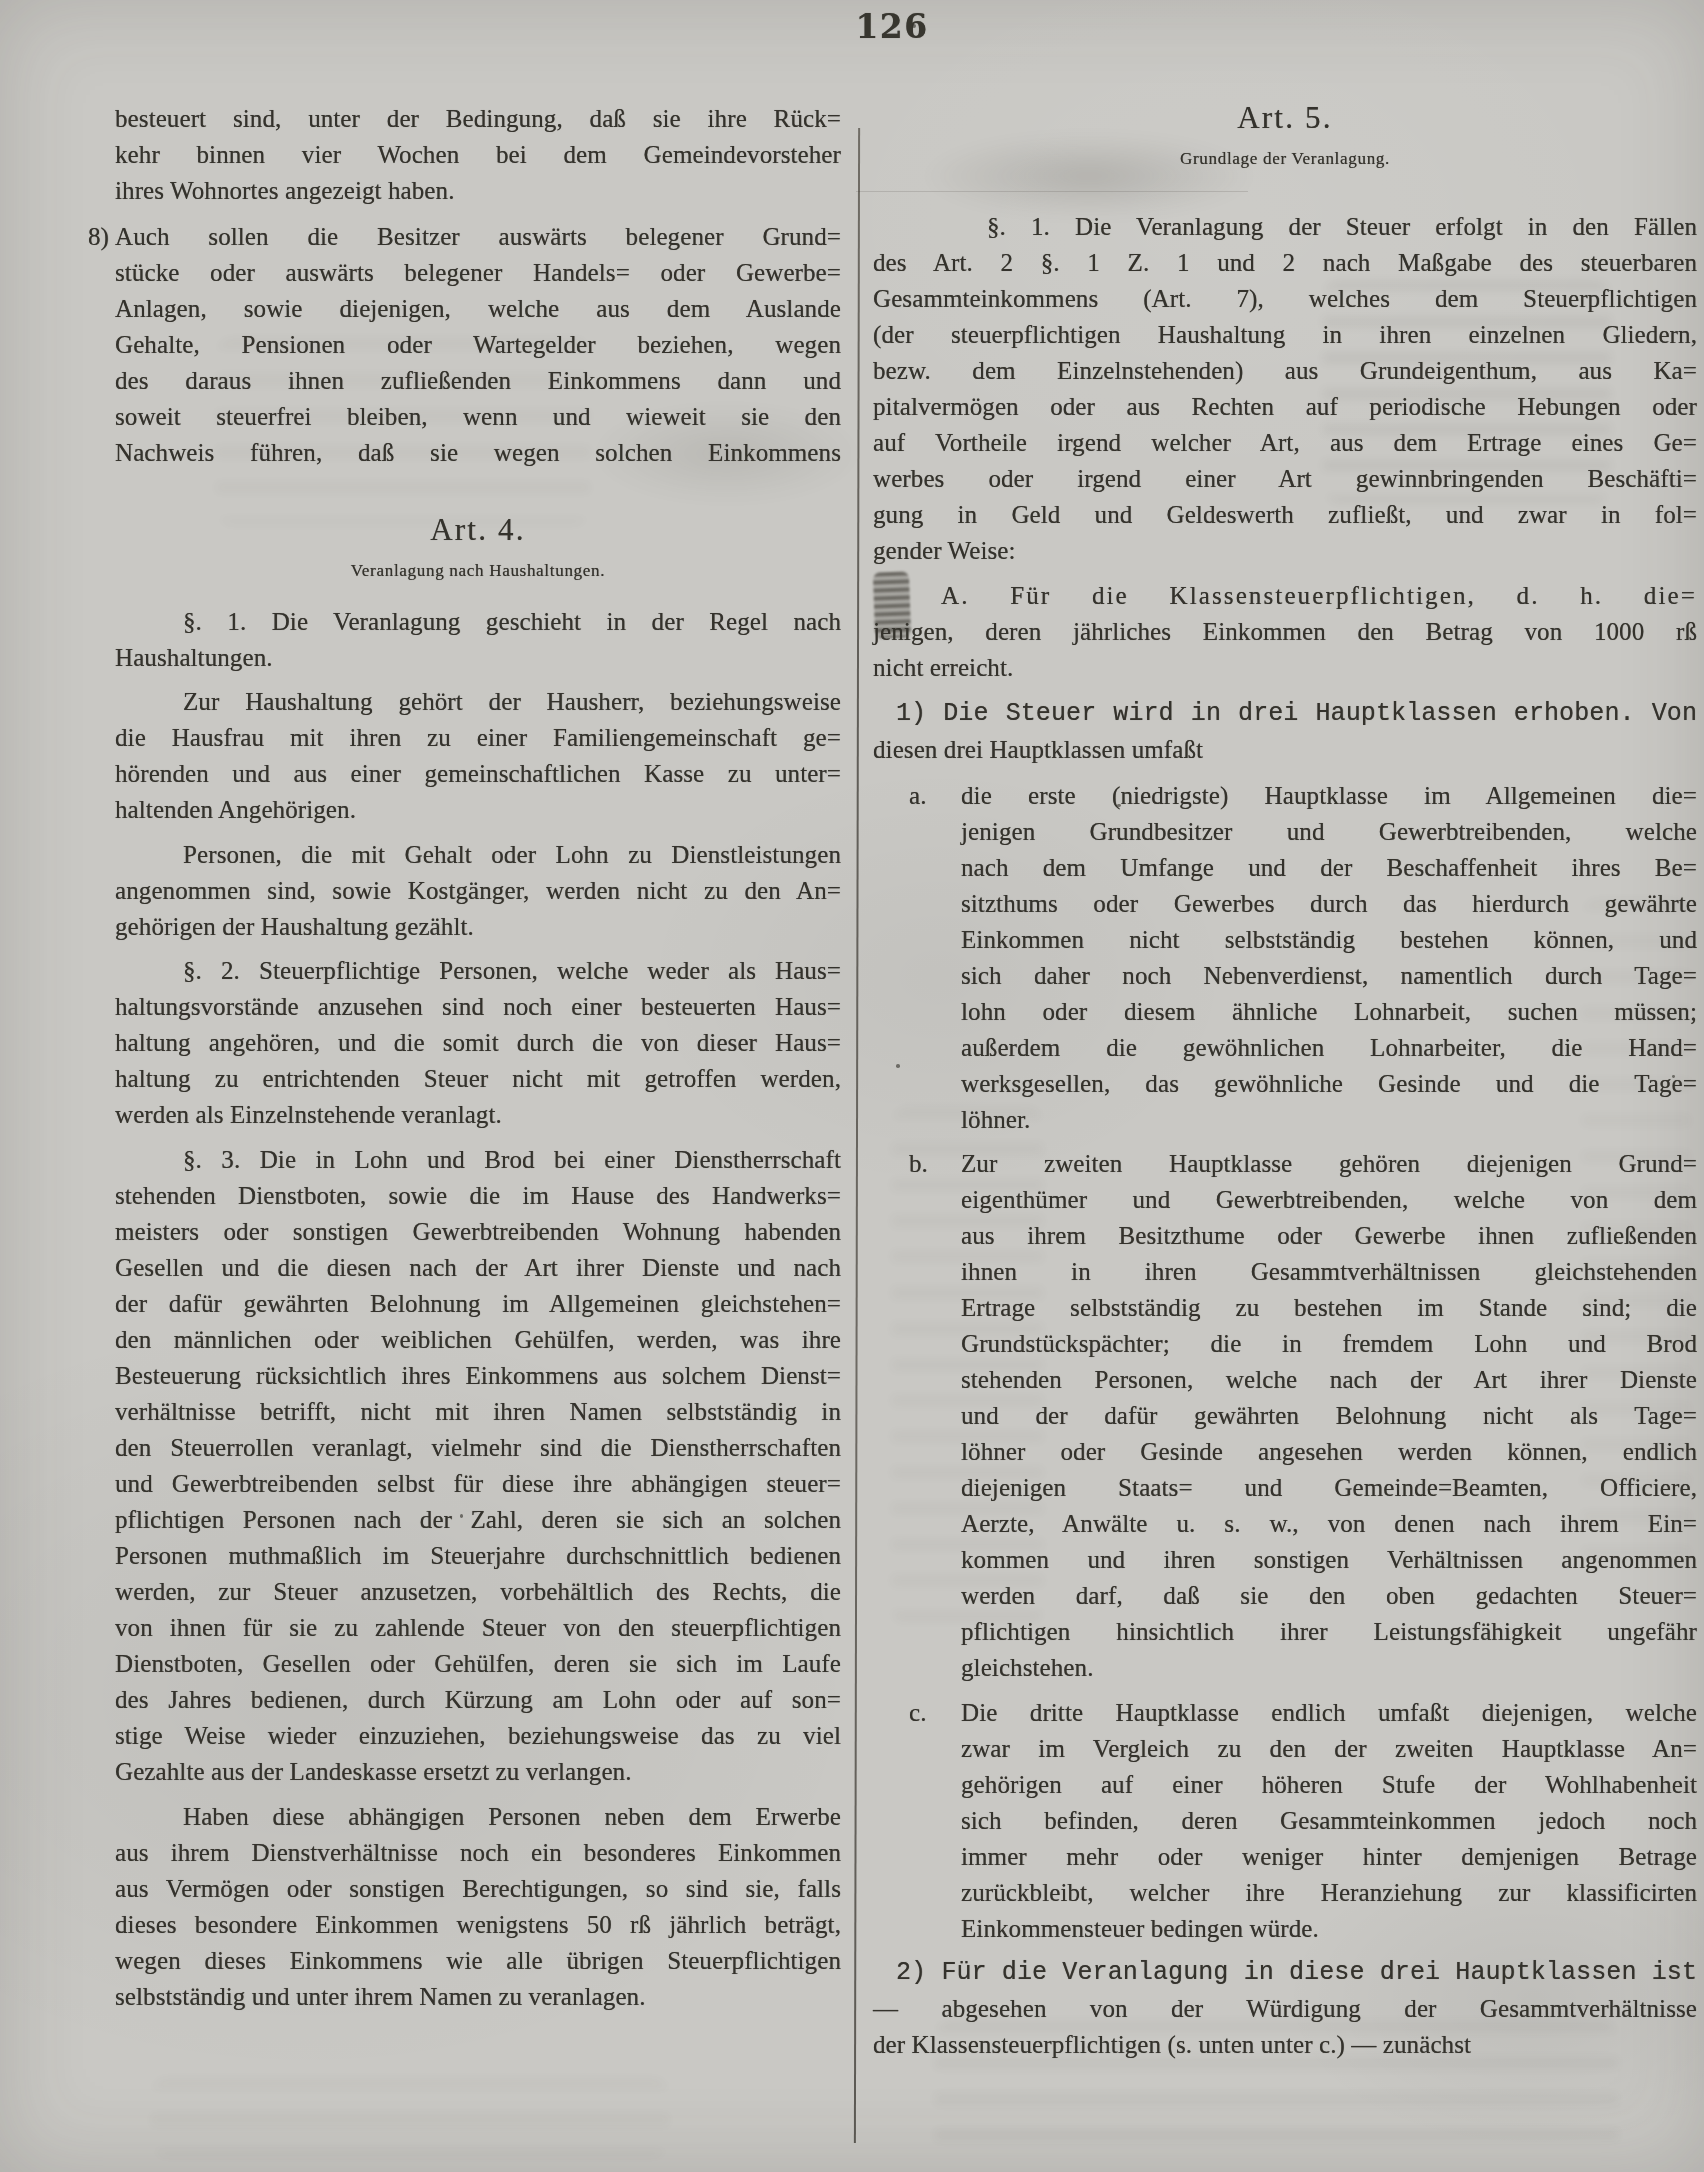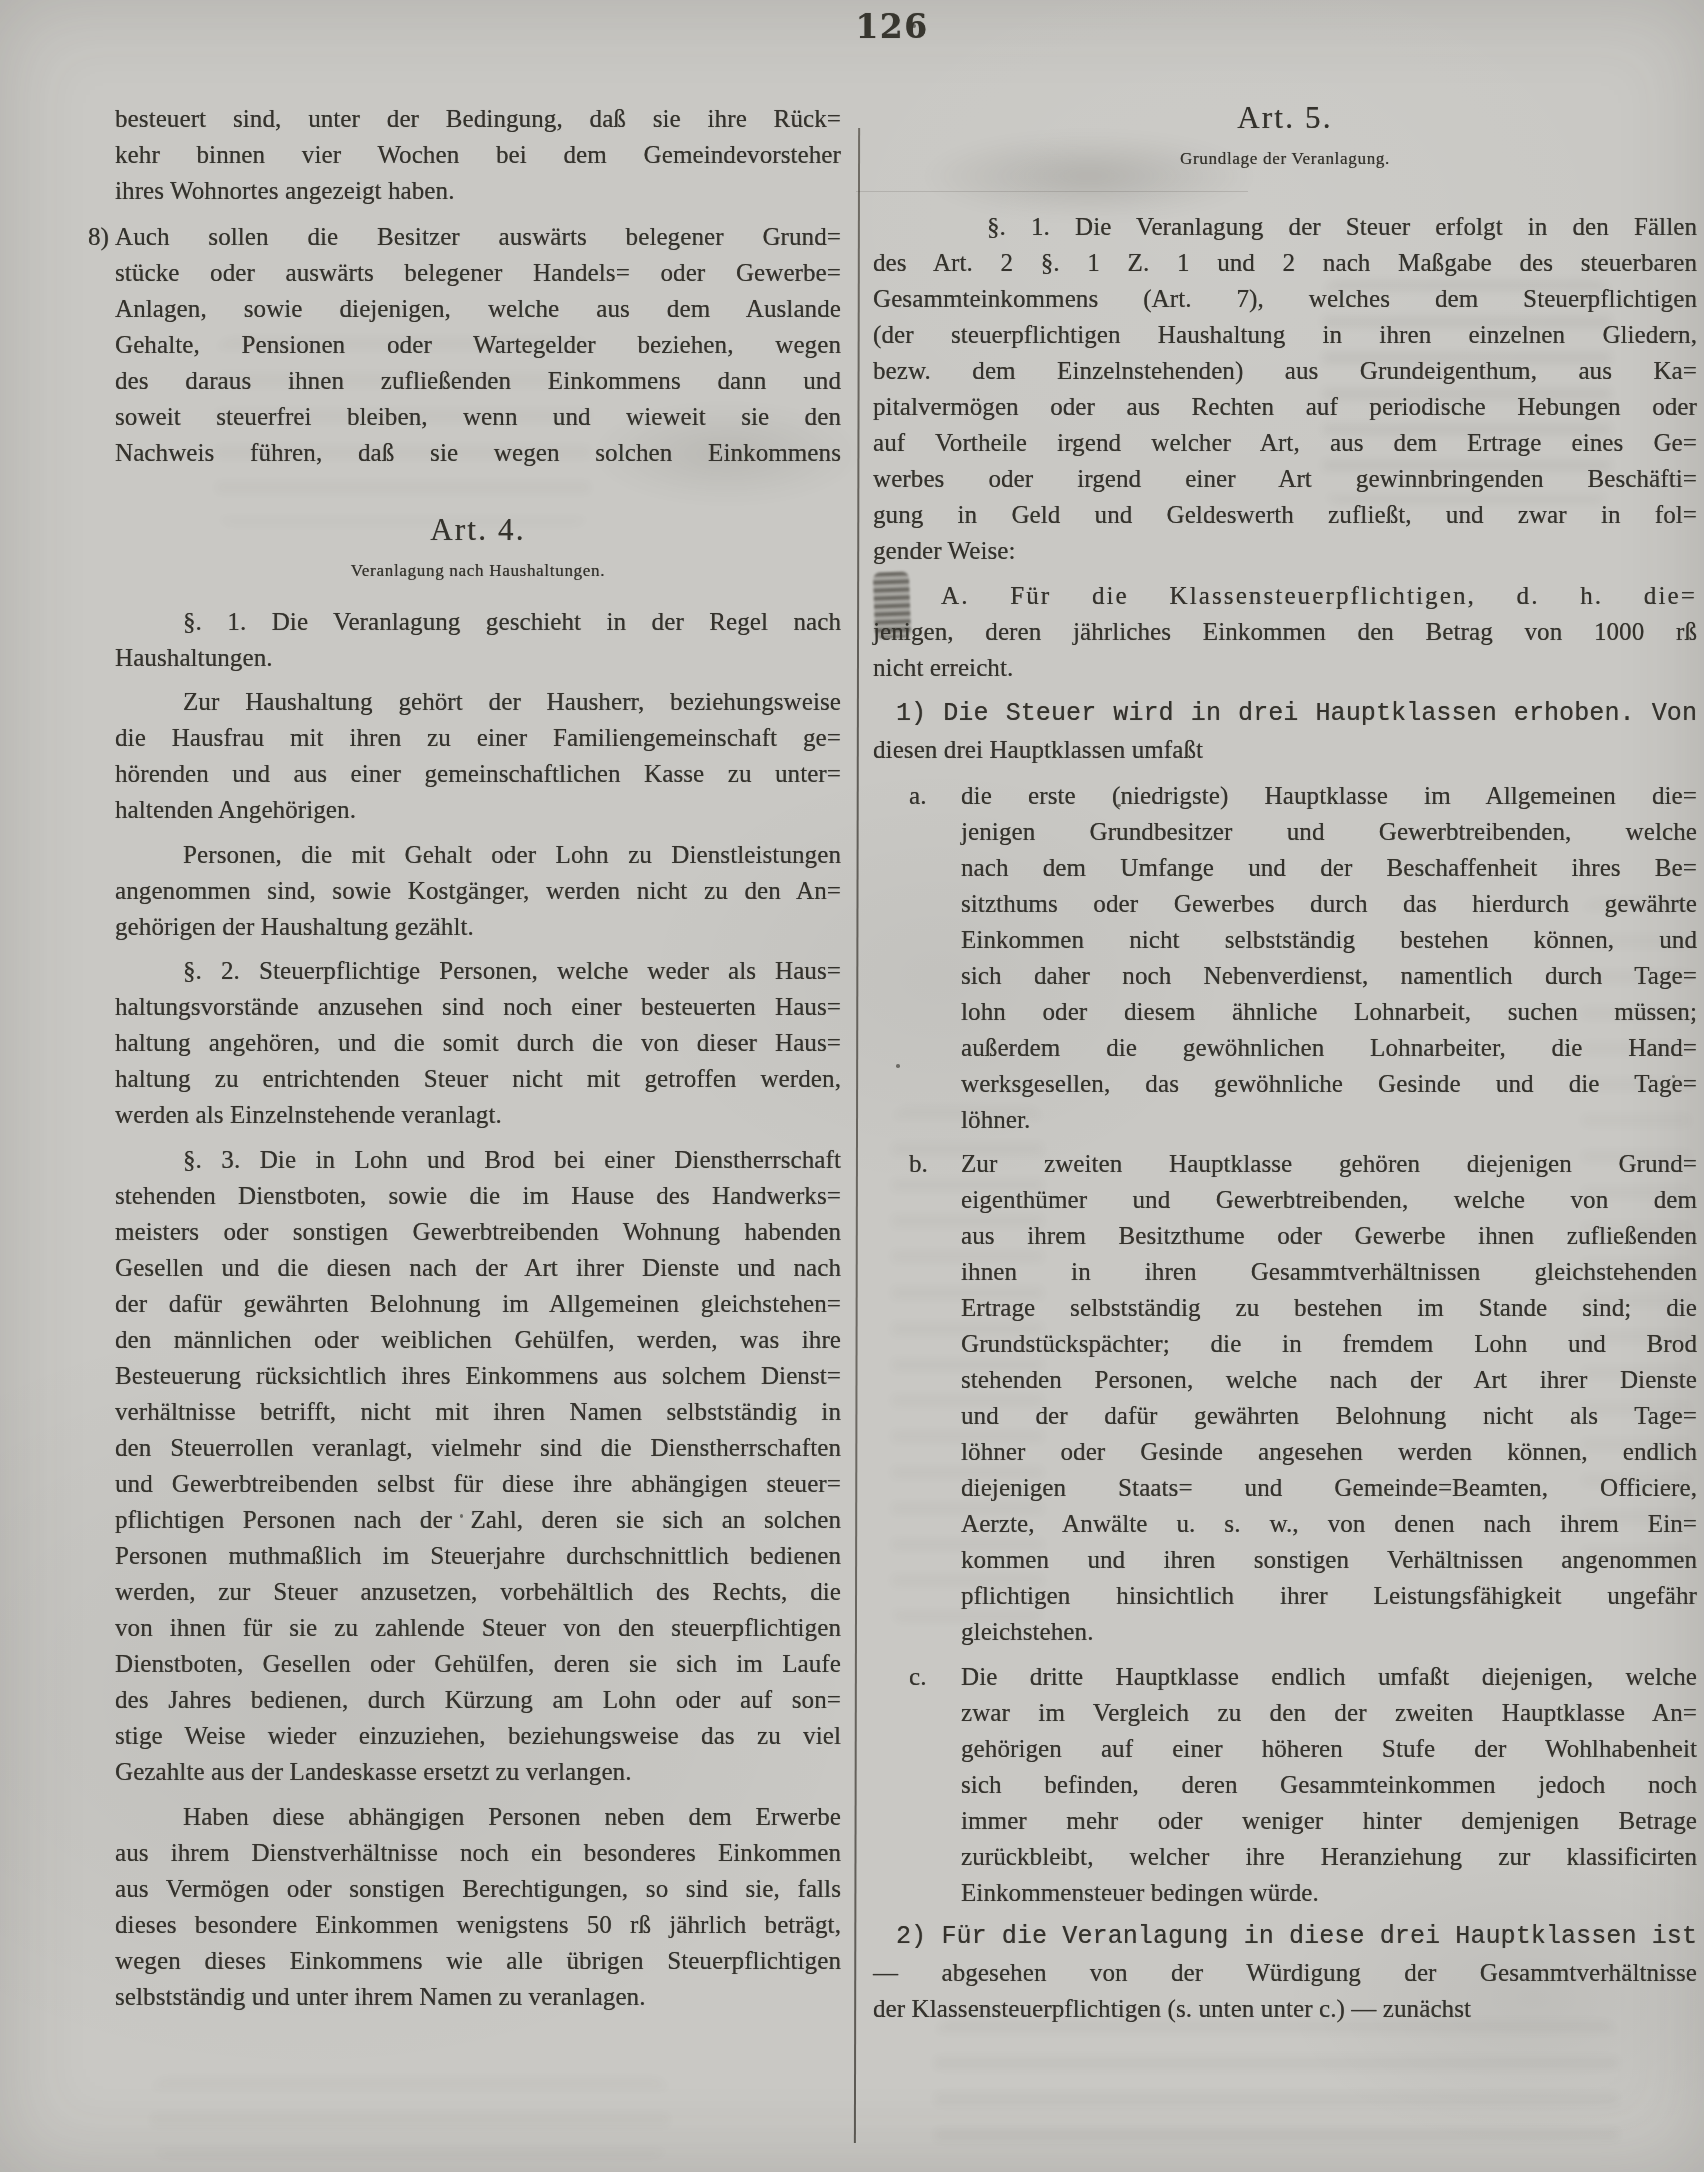--- a/index.html
+++ b/index.html
@@ -239,20 +239,21 @@
         <div class="tline">aus ihrem Besitzthume oder Gewerbe ihnen zufließenden</div>
         <div class="tline">ihnen in ihren Gesammtverhältnissen gleichstehenden</div>
         <div class="tline">Ertrage selbstständig zu bestehen im Stande sind; die</div>
         <div class="tline">Grundstückspächter; die in fremdem Lohn und Brod</div>
         <div class="tline">stehenden Personen, welche nach der Art ihrer Dienste</div>
         <div class="tline">und der dafür gewährten Belohnung nicht als Tage=</div>
         <div class="tline">löhner oder Gesinde angesehen werden können, endlich</div>
         <div class="tline">diejenigen Staats= und Gemeinde=Beamten, Officiere,</div>
         <div class="tline">Aerzte, Anwälte u. s. w., von denen nach ihrem Ein=</div>
         <div class="tline">kommen und ihren sonstigen Verhältnissen angenommen</div>
+        <div class="tline">werden darf, daß sie den oben gedachten Steuer=</div>
         <div class="tline">pflichtigen hinsichtlich ihrer Leistungsfähigkeit ungefähr</div>
         <div class="tline tlast">gleichstehen.</div>
       </div>
       <div class="block para v-hang-list">
         <span class="marker">c.</span>
         <div class="tline">Die dritte Hauptklasse endlich umfaßt diejenigen, welche</div>
         <div class="tline">zwar im Vergleich zu den der zweiten Hauptklasse An=</div>
         <div class="tline">gehörigen auf einer höheren Stufe der Wohlhabenheit</div>
         <div class="tline">sich befinden, deren Gesammteinkommen jedoch noch</div>
         <div class="tline">immer mehr oder weniger hinter demjenigen Betrage</div>

